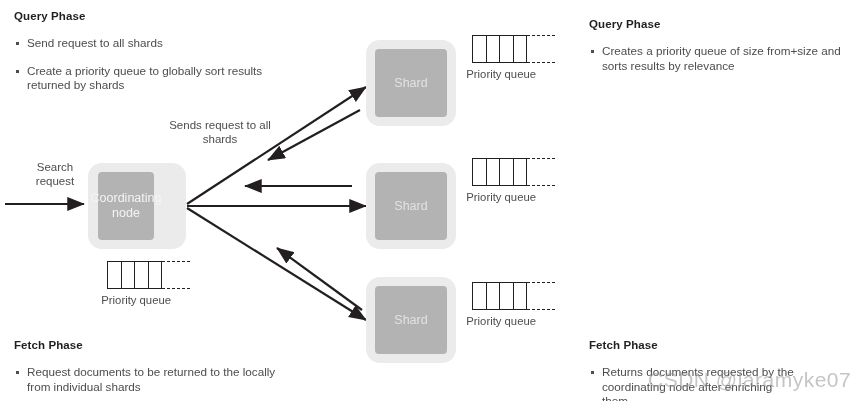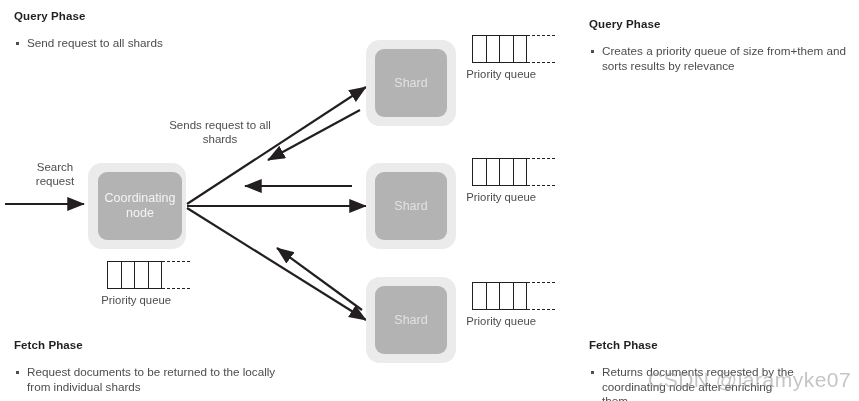--- a/index.html
+++ b/index.html
@@ -54,21 +54,21 @@
 
   
   .node-outer {
     position: absolute;
     background: #ebebeb;
     border-radius: 14px;
   }
   .node-inner {
     position: absolute;
     background: #b3b3b3;
-    border-radius: 9px;
+    border-radius: 4px;
     display: flex;
     align-items: center;
     justify-content: center;
     text-align: center;
     color: #f4f4f4;
     font-size: 12.5px;
     line-height: 15px;
   }
   .node-inner.shard-label {
     color: #e2e2e2;
@@ -162,43 +162,44 @@
     <line x1="352" y1="186" x2="245" y2="186" stroke="#231f20" stroke-width="2.2" marker-end="url(#ah)"></line>
 
     <line x1="187" y1="208" x2="366" y2="320" stroke="#231f20" stroke-width="2.2" marker-end="url(#ah)"></line>
 
     <line x1="362" y1="310" x2="277" y2="248" stroke="#231f20" stroke-width="2.2" marker-end="url(#ah)"></line>
   </svg>
 
   <div class="phase-title" style="left:14px; top:10px;">Query Phase</div>
   <ul class="bullet-list" style="left:14px; top:36px; width:250px;">
     <li>Send request to all shards</li>
+    <li>Create a priority queue to globally sort results returned by shards</li>
   </ul>
 
   <div class="phase-title" style="left:589px; top:18px;">Query Phase</div>
   <ul class="bullet-list" style="left:589px; top:44px; width:262px;">
-    <li>Creates a priority queue of size from+them and sorts results by relevance</li>
+    <li>Creates a priority queue of size from+size and sorts results by relevance</li>
   </ul>
 
   <div class="phase-title" style="left:14px; top:339px;">Fetch Phase</div>
   <ul class="bullet-list" style="left:14px; top:365px; width:285px;">
     <li>Request documents to be returned to the locally from individual shards</li>
   </ul>
 
   <div class="phase-title" style="left:589px; top:339px;">Fetch Phase</div>
   <ul class="bullet-list" style="left:589px; top:365px; width:210px;">
     <li>Returns documents requested by the coordinating node after enriching them</li>
   </ul>
 
   <div class="plain-label" style="left:160px; top:118px; width:120px;">Sends request to all shards</div>
 
   <div class="plain-label" style="left:18px; top:160px; width:74px;">Search request</div>
 
   <div class="node-outer" style="left:88px; top:163px; width:98px; height:86px;">
-    <div class="node-inner" style="left:10px; top:9px; width:84px; height:68px;">Coordinating node</div>
+    <div class="node-inner" style="left:10px; top:9px; width:56px; height:68px;">Coordinating node</div>
   </div>
 
   <div class="node-outer" style="left:366px; top:40px; width:90px; height:86px;">
     <div class="node-inner shard-label" style="left:9px; top:9px; width:72px; height:68px;">Shard</div>
   </div>
 
   <div class="node-outer" style="left:366px; top:163px; width:90px; height:86px;">
     <div class="node-inner shard-label" style="left:9px; top:9px; width:72px; height:68px;">Shard</div>
   </div>
 

